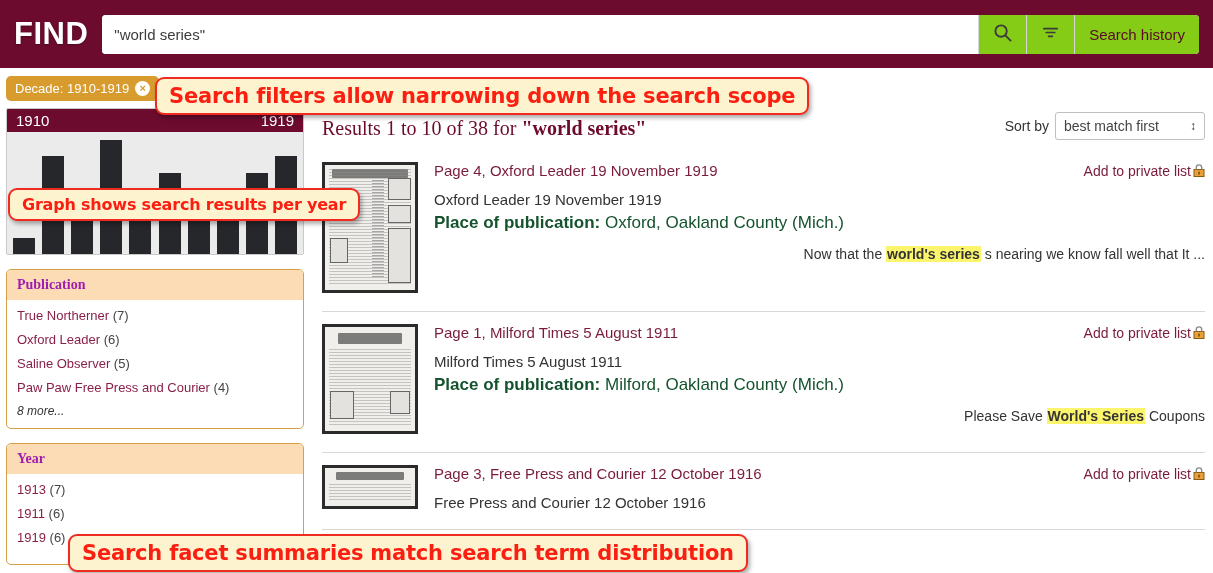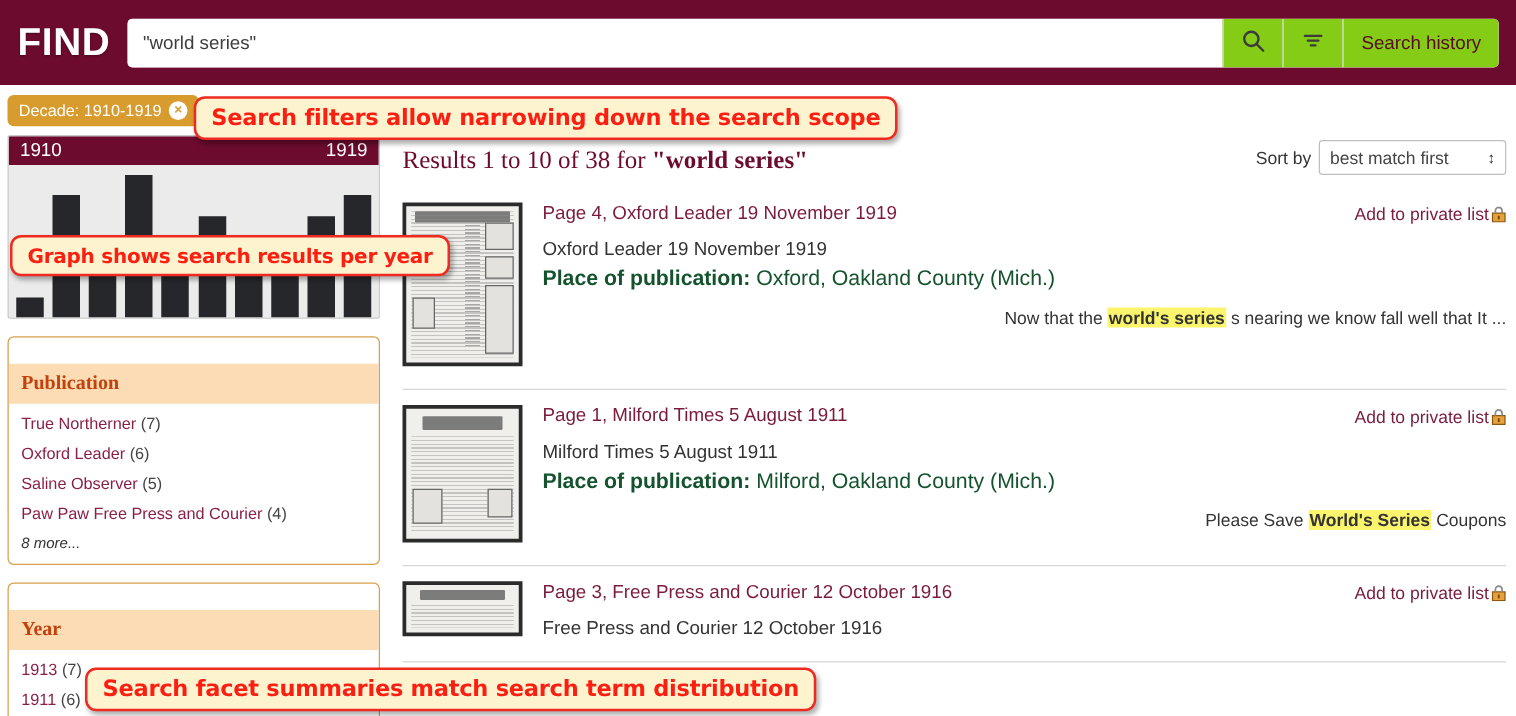--- a/index.html
+++ b/index.html
@@ -136,25 +136,24 @@
   .facet {
     margin-top:14px;
     border:1px solid #d6a048;
     border-radius:5px;
     background:#ffffff;
     overflow:hidden;
   }
   .facet-head {
     background:#fbdcb4;
     padding:7px 10px;
-    font-size:16px;
+    font-size:14px;
     font-weight:bold;
-    color:#c2410c;
+    color:#a21caf;
     font-family:"Liberation Serif", serif;
-    margin-top:21px;
   }
   .facet-body { padding:8px 10px 10px 10px; }
   .facet-item {
     font-size:13px;
     margin:0 0 9px 0;
     color:#8a2048;
     cursor:pointer;
     white-space:nowrap;
   }
   .facet-item .cnt { color:#444; }
@@ -246,21 +245,21 @@
     opacity:.75;
     border-radius:1px;
   }
   .paper-box {
     position:absolute;
     border:1px solid #666;
     background:#e3e2de;
   }
 
   .rdetail { flex:1; min-width:0; }
-  .rrow1 { display:flex; justify-content:space-between; align-items:flex-end; gap:12px; }
+  .rrow1 { display:flex; justify-content:space-between; align-items:center; gap:12px; }
   .rtitle {
     font-size:15px;
     color:#7a1b3d;
     cursor:pointer;
     white-space:nowrap;
   }
   .addlist {
     font-size:14px;
     color:#7a1b3d;
     cursor:pointer;
@@ -281,21 +280,21 @@
   .hl { background:#fbf46d; font-weight:bold; padding:0 1px; }
 
   
   .callout {
     position:absolute;
     background:#fdf3cf;
     border:2.5px solid #ef2b21;
     border-radius:9px;
     color:#fb1f12;
     font-weight:bold;
-    font-size:18px;
+    font-size:21px;
     padding:5px 12px;
     white-space:nowrap;
     box-shadow:2px 3px 4px rgba(0,0,0,.32);
     font-family:"DejaVu Sans", sans-serif;
     letter-spacing:-0.2px;
     z-index:50;
   }
   #co-filters { left:155px; top:77px; }
   #co-graph   { left:8px;   top:188px; font-size:16px; }
   #co-facets  { left:68px;  top:534px; }

